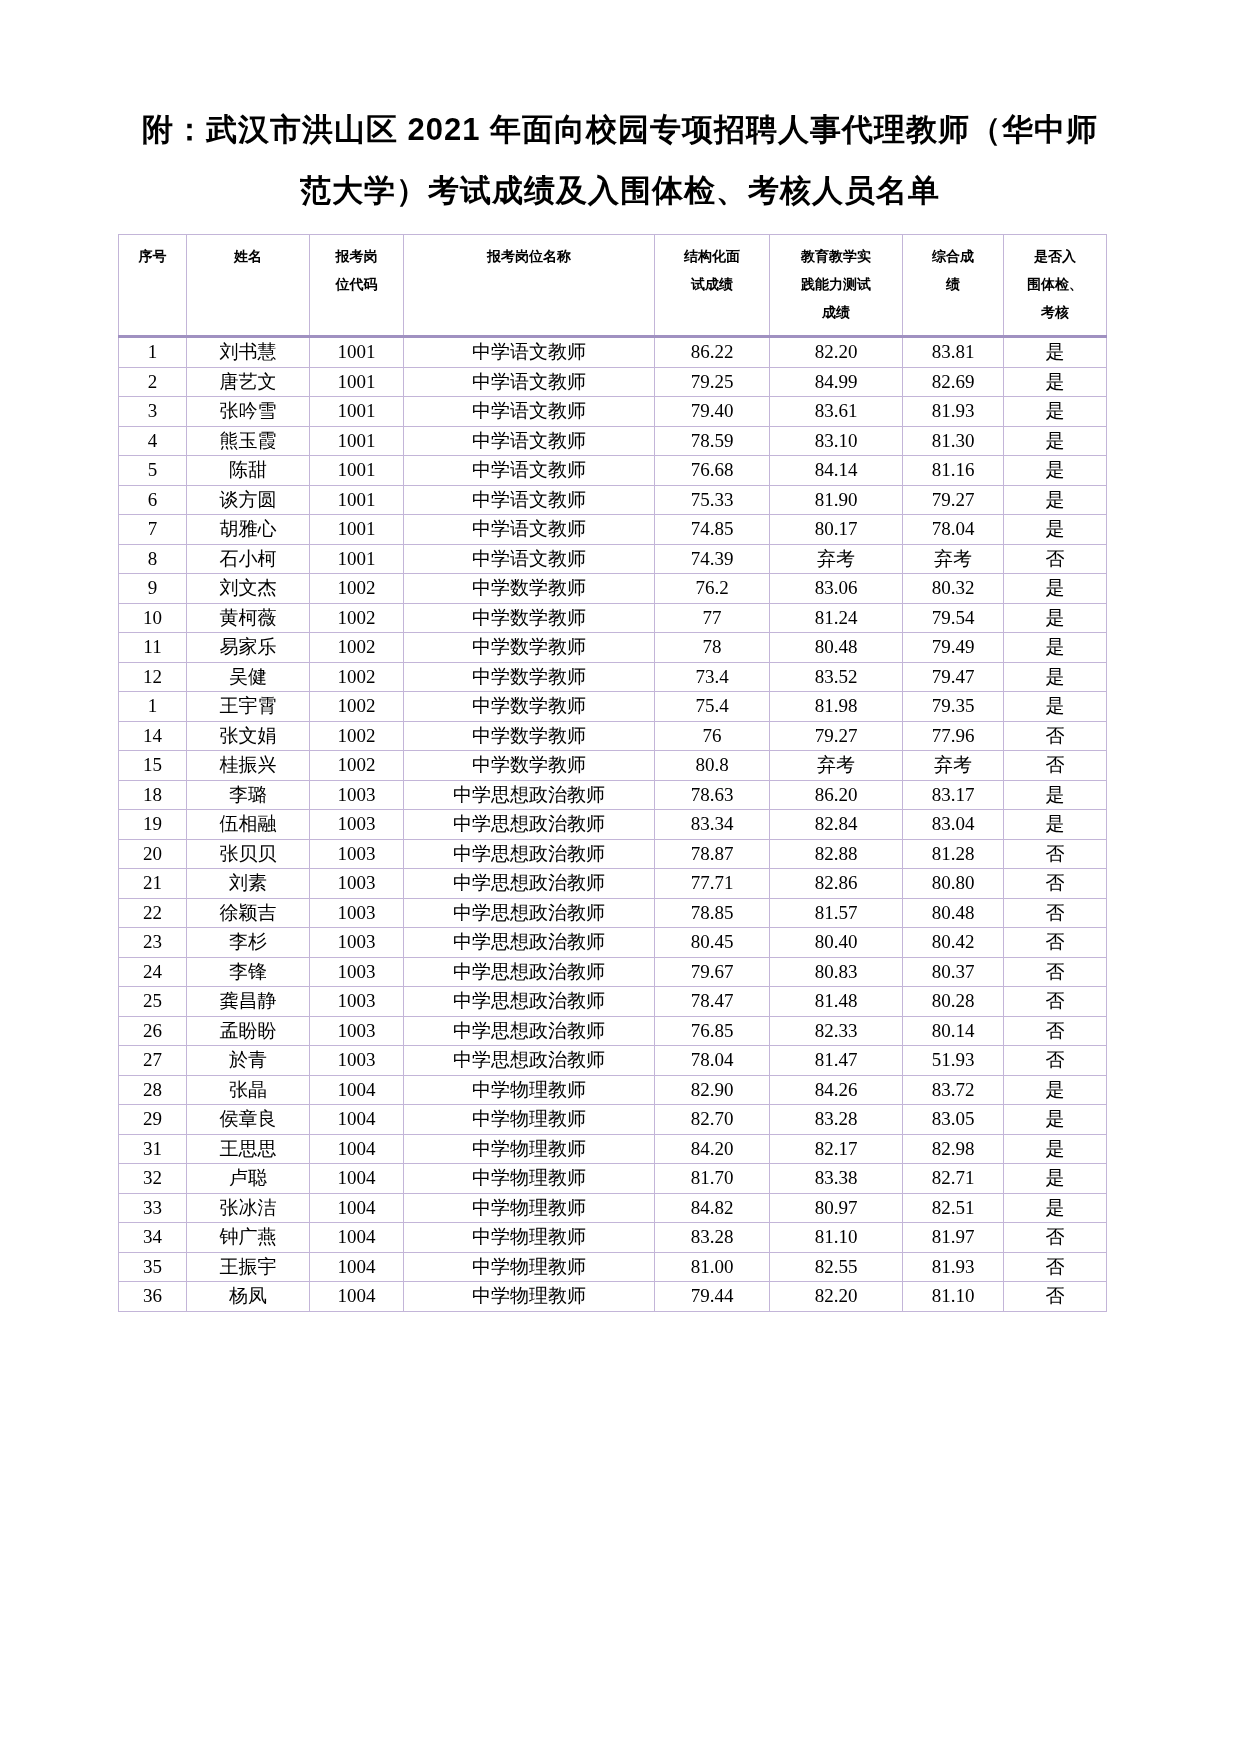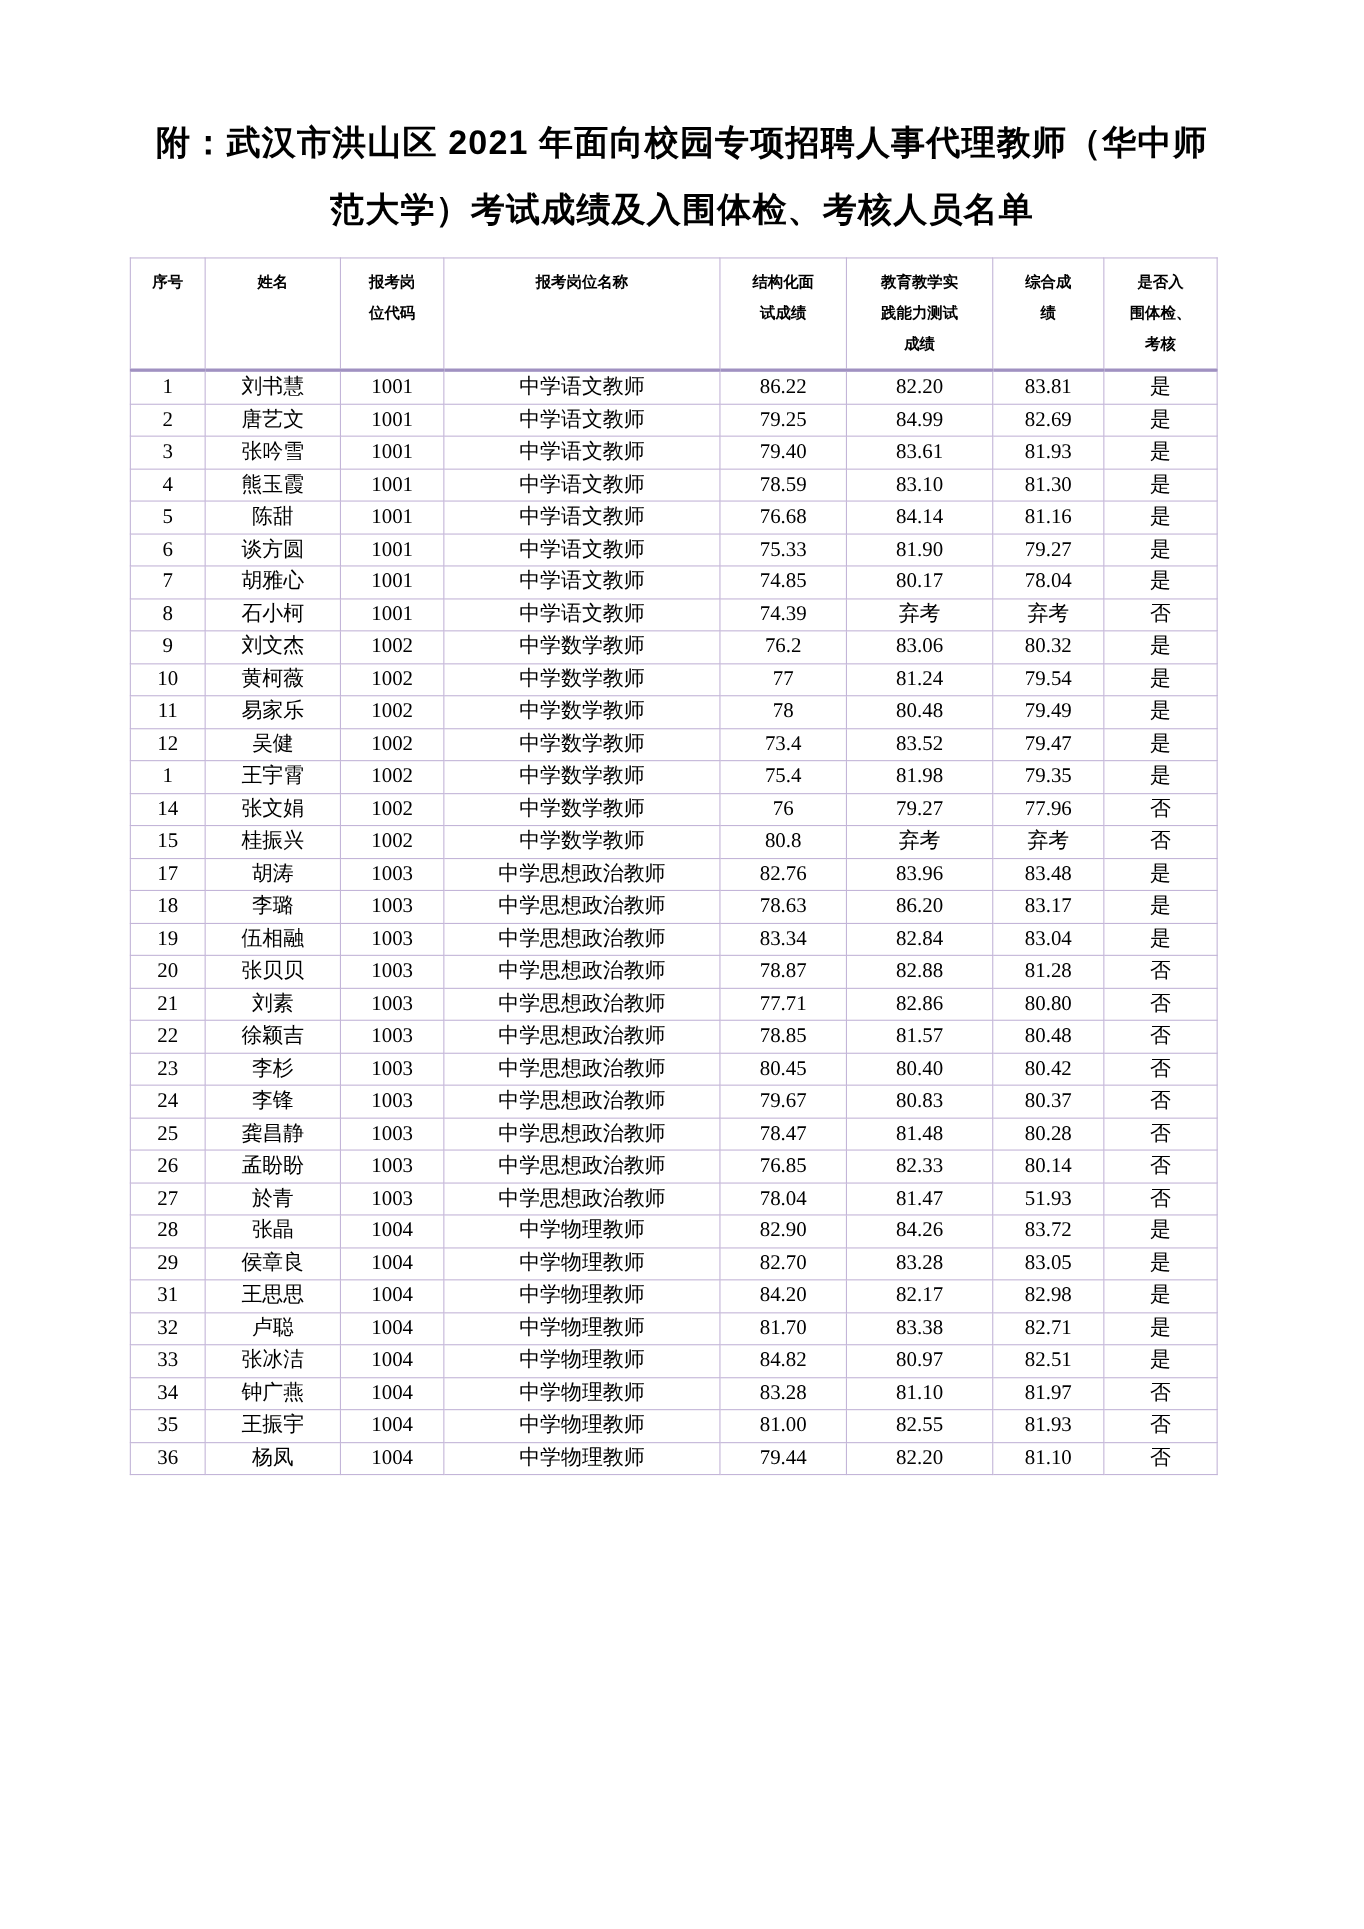--- a/index.html
+++ b/index.html
@@ -255,30 +255,20 @@
           <td class="num">15</td>
           <td>桂振兴</td>
           <td class="num">1002</td>
           <td>中学数学教师</td>
           <td class="num">80.8</td>
           <td class="num">弃考</td>
           <td class="num">弃考</td>
           <td>否</td>
         </tr>
         <tr>
-          <td class="num">17</td>
-          <td>胡涛</td>
-          <td class="num">1003</td>
-          <td>中学思想政治教师</td>
-          <td class="num">82.76</td>
-          <td class="num">83.96</td>
-          <td class="num">83.48</td>
-          <td>是</td>
-        </tr>
-        <tr>
           <td class="num">18</td>
           <td>李璐</td>
           <td class="num">1003</td>
           <td>中学思想政治教师</td>
           <td class="num">78.63</td>
           <td class="num">86.20</td>
           <td class="num">83.17</td>
           <td>是</td>
         </tr>
         <tr>

